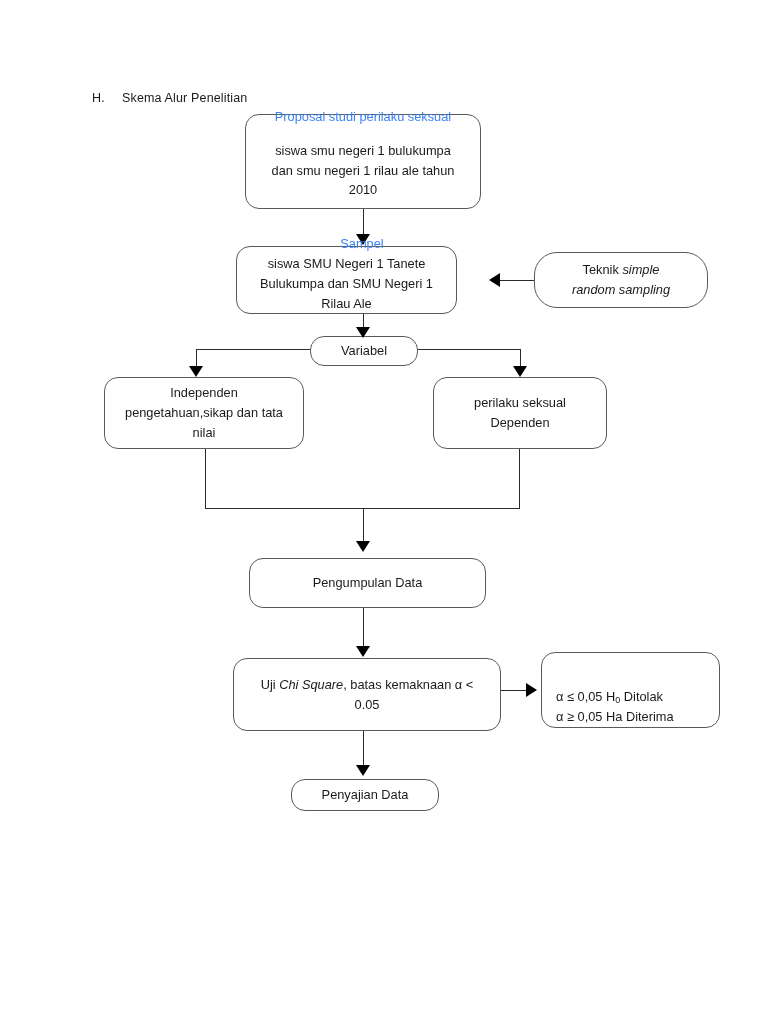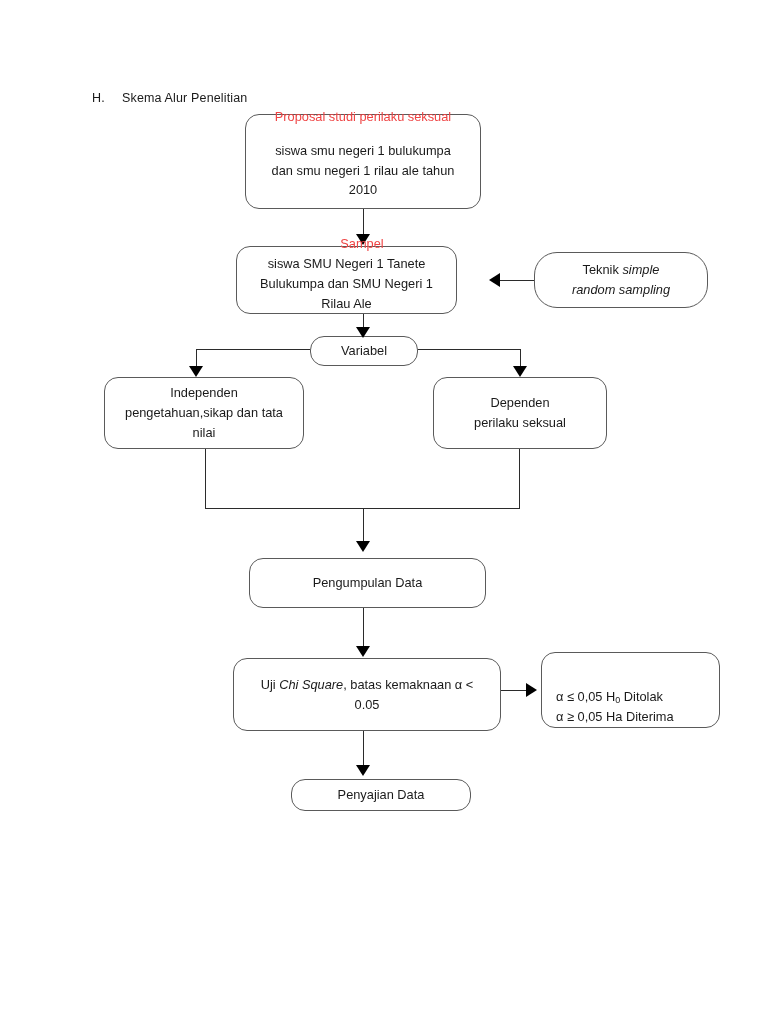--- a/index.html
+++ b/index.html
@@ -48,21 +48,21 @@
   .node.left-align .inner { padding-left: 14px; }
 
   
   .overflow-title {
     position: absolute;
     left: 0;
     right: 0;
     text-align: center;
     font-size: 12.8px;
     line-height: 1.55;
-    color: #ef4444;
+    color: #3b82f6;
     z-index: 3;
     background: transparent;
   }
 
   
   .ln {
     position: absolute;
     background: #2b2b2b;
     z-index: 1;
   }
@@ -152,22 +152,22 @@
 <div class="node" style="left:104px; top:377px; width:200px; height:72px;">
   <div class="inner">
     <div>Independen</div>
     <div>pengetahuan,sikap dan tata</div>
     <div>nilai</div>
   </div>
 </div>
 
 <div class="node" style="left:433px; top:377px; width:174px; height:72px;">
   <div class="inner">
+    <div>perilaku seksual</div>
     <div>Dependen</div>
-    <div>perilaku seksual</div>
   </div>
 </div>
 
 <div class="ln v" style="left:205px; top:449px; height:60px;"></div>
 <div class="ln v" style="left:519px; top:449px; height:60px;"></div>
 <div class="ln h" style="left:205px; top:508px; width:315px;"></div>
 <div class="ln v" style="left:363px; top:508px; height:38px;"></div>
 <div class="arrow down" style="left:356px; top:541px;"></div>
 
 <div class="node" style="left:249px; top:558px; width:237px; height:50px;">
@@ -192,17 +192,17 @@
 <div class="node left-align" style="left:541px; top:652px; width:179px; height:76px;align-items:flex-end;">
   <div class="inner">
     <div><span>α ≤ 0,05 H</span><sub class="sb">0</sub><span> Ditolak</span></div>
     <div>α ≥ 0,05 Ha Diterima</div>
   </div>
 </div>
 
 <div class="ln v" style="left:363px; top:731px; height:38px;"></div>
 <div class="arrow down" style="left:356px; top:765px;"></div>
 
-<div class="node" style="left:291px; top:779px; width:180px; height:32px;justify-content:flex-end;">
+<div class="node" style="left:291px; top:779px; width:148px; height:32px;justify-content:flex-end;">
   <div class="inner">
     <div>Penyajian Data</div>
   </div>
 </div>
 
 </body></html>

